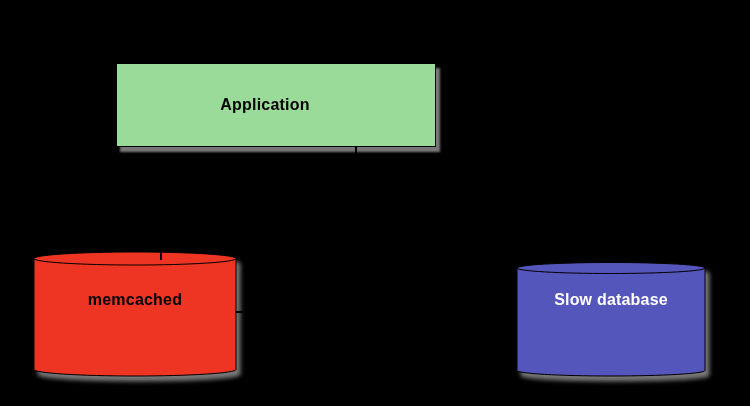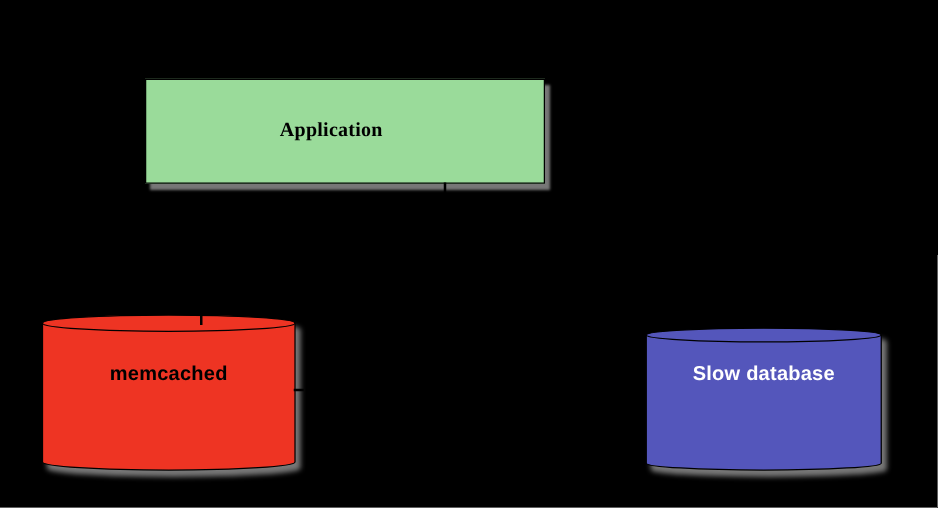--- a/index.html
+++ b/index.html
@@ -98,21 +98,21 @@
       <path class="cyl-front-arc" d="M 34 258.5 A 101 6.5 0 0 0 236 258.5"></path>
     </g>
 
     <g class="cyl-group">
       <path class="cyl-silhouette" d="M 517 268 L 517 370.5 A 94 5.5 0 0 0 705 370.5 L 705 268 A 94 5.5 0 0 0 517 268 Z" style="fill: rgb(84, 86, 187);"></path>
       <path class="cyl-front-arc" d="M 517 268 A 94 5.5 0 0 0 705 268"></path>
     </g>
   </svg>
 
   <div class="node-rect" style="background: rgb(154, 219, 154);">
-    <div class="label" style="color: rgb(0, 0, 0); font-family: Liberation Serif, serif;">Application</div>
+    <div class="label" style="color: rgb(0, 0, 0);">Application</div>
   </div>
 
   <div class="cyl-label memcached" style="color: rgb(0, 0, 0);">memcached</div>
 
   <div class="cyl-label slowdb" style="color: rgb(255, 255, 255);">Slow database</div>
 
   <div class="stub app-bottom"></div>
   <div class="stub mem-top"></div>
   <div class="stub mem-right"></div>
 

